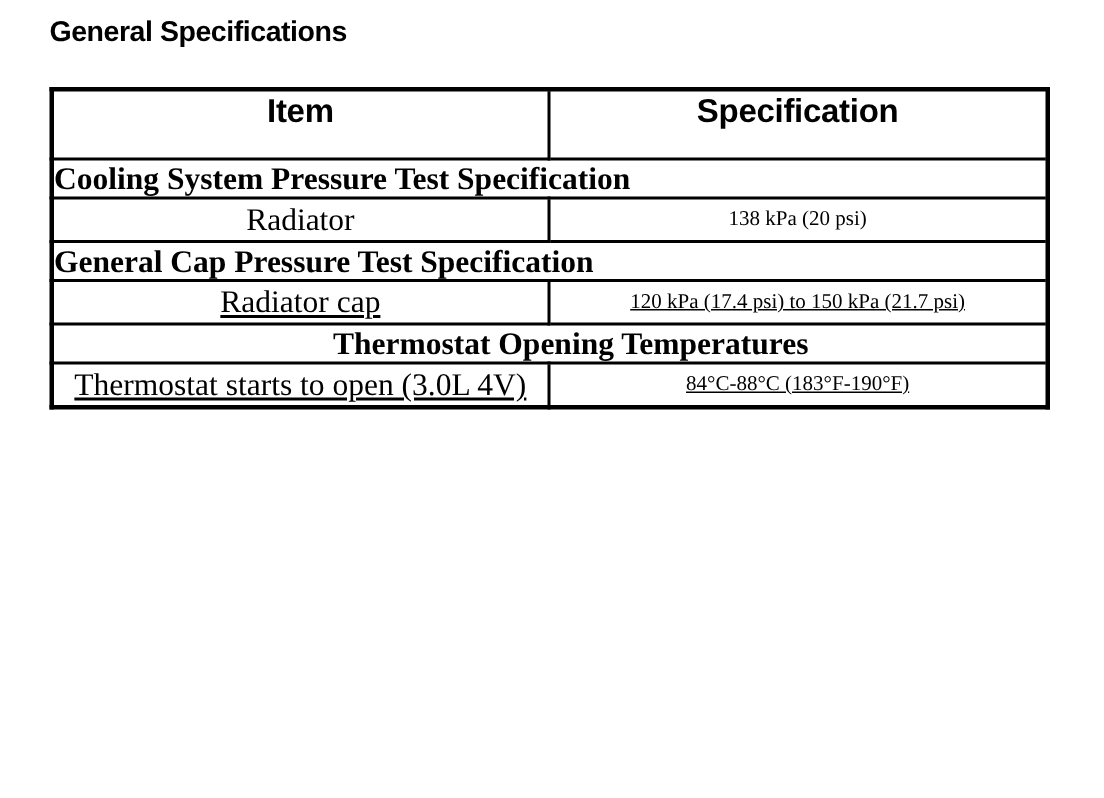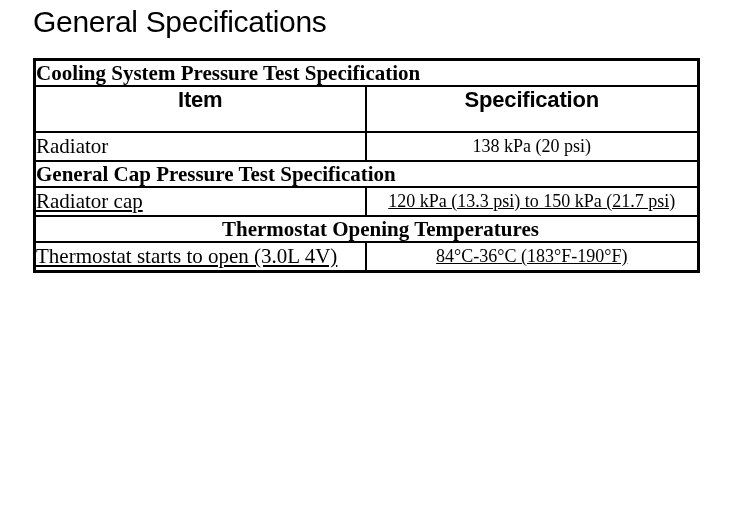--- a/index.html
+++ b/index.html
@@ -15,22 +15,22 @@
     color: #000000;
     position: relative;
   }
 
   
   .page-title {
     position: absolute;
     left: 33px;
     top: 8px;
     font-family: "Liberation Sans", "DejaVu Sans", sans-serif;
-    font-weight: normal;
-    font-size: 30px;
+    font-weight: bold;
+    font-size: 19px;
     letter-spacing: -0.3px;
     line-height: 28px;
     color: #000000;
     white-space: nowrap;
   }
 
   
   .spec-table-wrap {
     position: absolute;
     left: 33px;
@@ -77,25 +77,25 @@
     height: 24px;
     vertical-align: middle;
   }
   .section-cell.align-left   { text-align: left; }
   .section-cell.align-center { text-align: center; padding-left: 28px; }
 
   
   .item-cell {
     font-size: 21px;
     line-height: 27px;
-    text-align: left;
+    text-align: center;
     padding: 5px 8px 7px 8px;
   }
   .spec-cell {
-    font-size: 18px;
+    font-size: 14px;
     line-height: 27px;
     text-align: center;
     padding: 5px 6px 7px 6px;
   }
   .row-tall .item-cell,
   .row-tall .spec-cell { min-height: 66px; text-decoration: underline; }
   .row-short .item-cell,
   .row-short .spec-cell { min-height: 32px; }
 </style>
 </head>
@@ -104,46 +104,46 @@
 <div class="page-title">General Specifications</div>
 
 <div class="spec-table-wrap">
   <table class="spec-table">
     <colgroup>
       <col class="col-item">
       <col class="col-spec">
     </colgroup>
     <tbody>
       <tr>
-        <td class="section-cell align-left" colspan="2">Cooling System Pressure Test Specification</td>
+        <td class="hdr-cell">Item</td>
+        <td class="hdr-cell">Specification</td>
       </tr>
 
       <tr>
-        <td class="hdr-cell">Item</td>
-        <td class="hdr-cell">Specification</td>
+        <td class="section-cell align-left" colspan="2">Cooling System Pressure Test Specification</td>
       </tr>
 
       <tr class="row-short">
         <td class="item-cell">Radiator</td>
         <td class="spec-cell">138 kPa (20 psi)</td>
       </tr>
 
       <tr>
         <td class="section-cell align-left" colspan="2">General Cap Pressure Test Specification</td>
       </tr>
 
       <tr class="row-tall">
         <td class="item-cell">Radiator cap</td>
-        <td class="spec-cell">120 kPa (13.3 psi) to 150 kPa (21.7 psi)</td>
+        <td class="spec-cell">120 kPa (17.4 psi) to 150 kPa (21.7 psi)</td>
       </tr>
 
       <tr>
         <td class="section-cell align-center" colspan="2">Thermostat Opening Temperatures</td>
       </tr>
 
 
       <tr class="row-tall">
         <td class="item-cell">Thermostat starts to open (3.0L 4V)</td>
-        <td class="spec-cell">84°C-36°C (183°F-190°F)</td>
+        <td class="spec-cell">84°C-88°C (183°F-190°F)</td>
       </tr>
     </tbody>
   </table>
 </div>
 
 </body></html>

